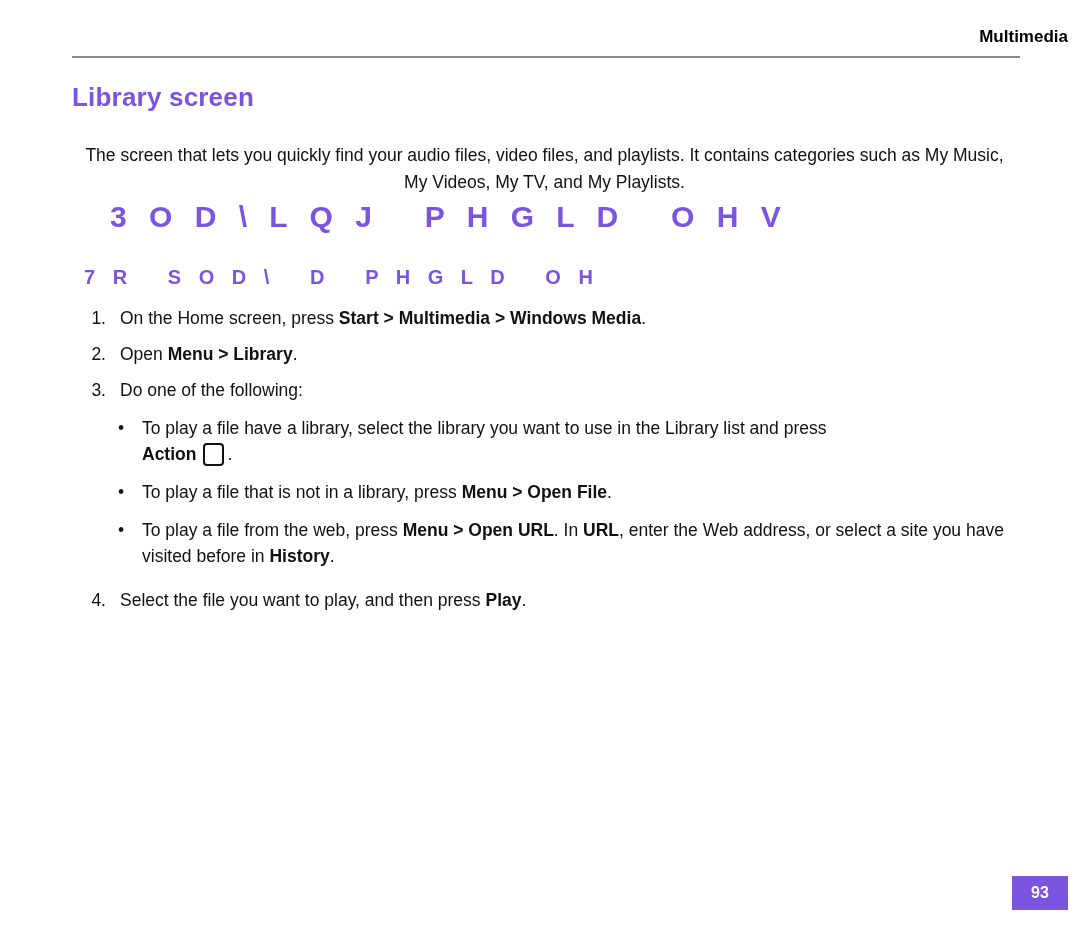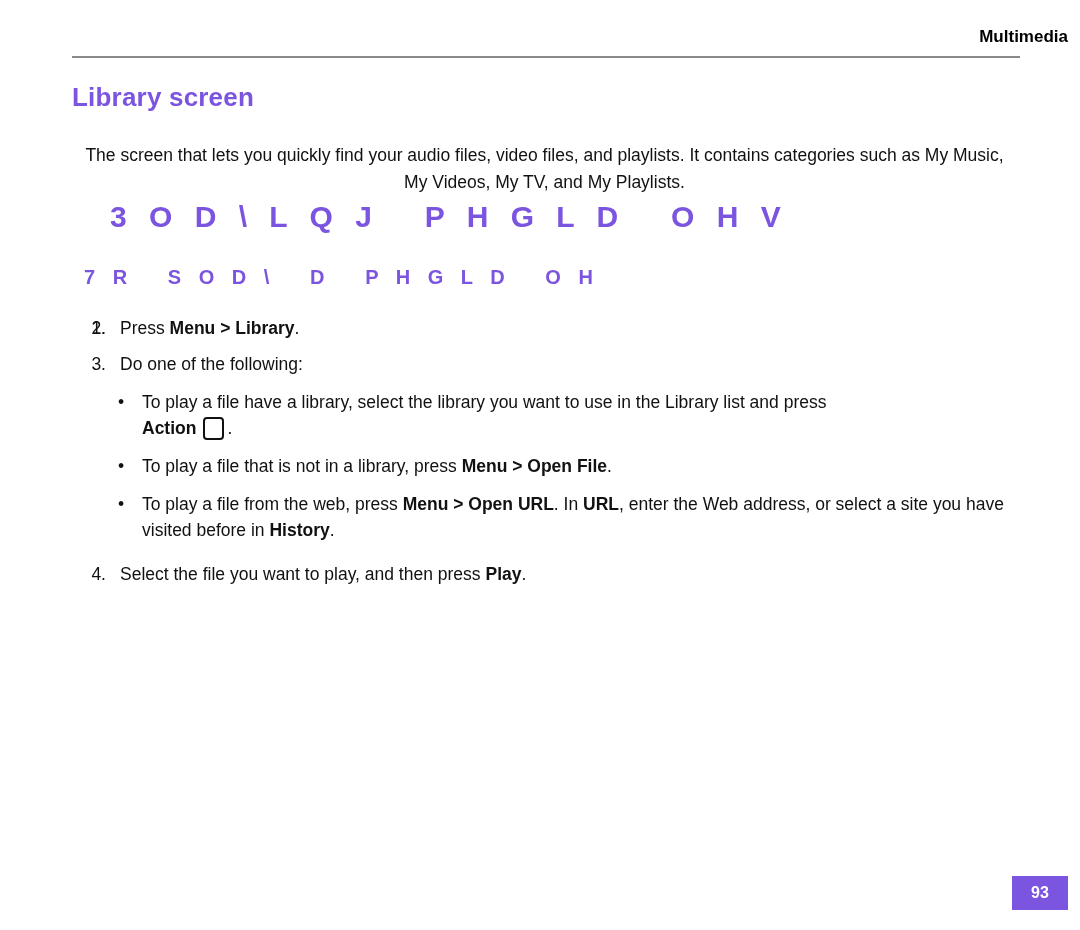--- a/index.html
+++ b/index.html
@@ -181,22 +181,22 @@
 
   <h1 class="page-title">Library screen</h1>
 
   <p class="intro">The screen that lets you quickly find your audio files, video files, and playlists. It contains categories such as My Music, My Videos, My TV, and My Playlists.</p>
 
   <div class="big-heading">3 O D \ L Q J   P H G L D   O H V</div>
   <div class="sub-heading">7 R   S O D \   D   P H G L D   O H</div>
 
   <div class="steps">
     <div id="steps-container">
-        <div class="step"><span class="num">1.</span></div>
-        <div class="step"><span class="num">2.</span><span class="step-text"><span>Press </span><b>Menu &gt; Library</b><span>.</span></span></div>
+        <div class="step"><span class="num">1.</span><span class="step-text"><span>On the Home screen, press </span><b>Start &gt; Multimedia &gt; Windows Media</b><span>.</span></span></div>
+        <div class="step"><span class="num">2.</span><span class="step-text"><span>Open </span><b>Menu &gt; Library</b><span>.</span></span></div>
         <div class="step"><span class="num">3.</span><span class="step-text"><span>Do one of the following:</span></span></div>
       </div>
     <div class="bullets" id="bullets-container">
         <div class="bullet"><span class="dot">•</span><span><span>To play a file have a library, select the library you want to use in the Library list and press </span><br><span class="action-line">
               <span>Action</span>
               <span class="action-key"></span>
             </span><span>.</span></span></div>
         <div class="bullet"><span class="dot">•</span><span><span>To play a file that is not in a library, press </span><b>Menu &gt; Open File</b><span>.</span></span></div>
         <div class="bullet"><span class="dot">•</span><span><span>To play a file from the web, press </span><b>Menu &gt; Open URL</b><span>. In </span><b>URL</b><span>, enter the Web address, or select a site you have visited before in </span><b>History</b><span>.</span></span></div>
       </div>

